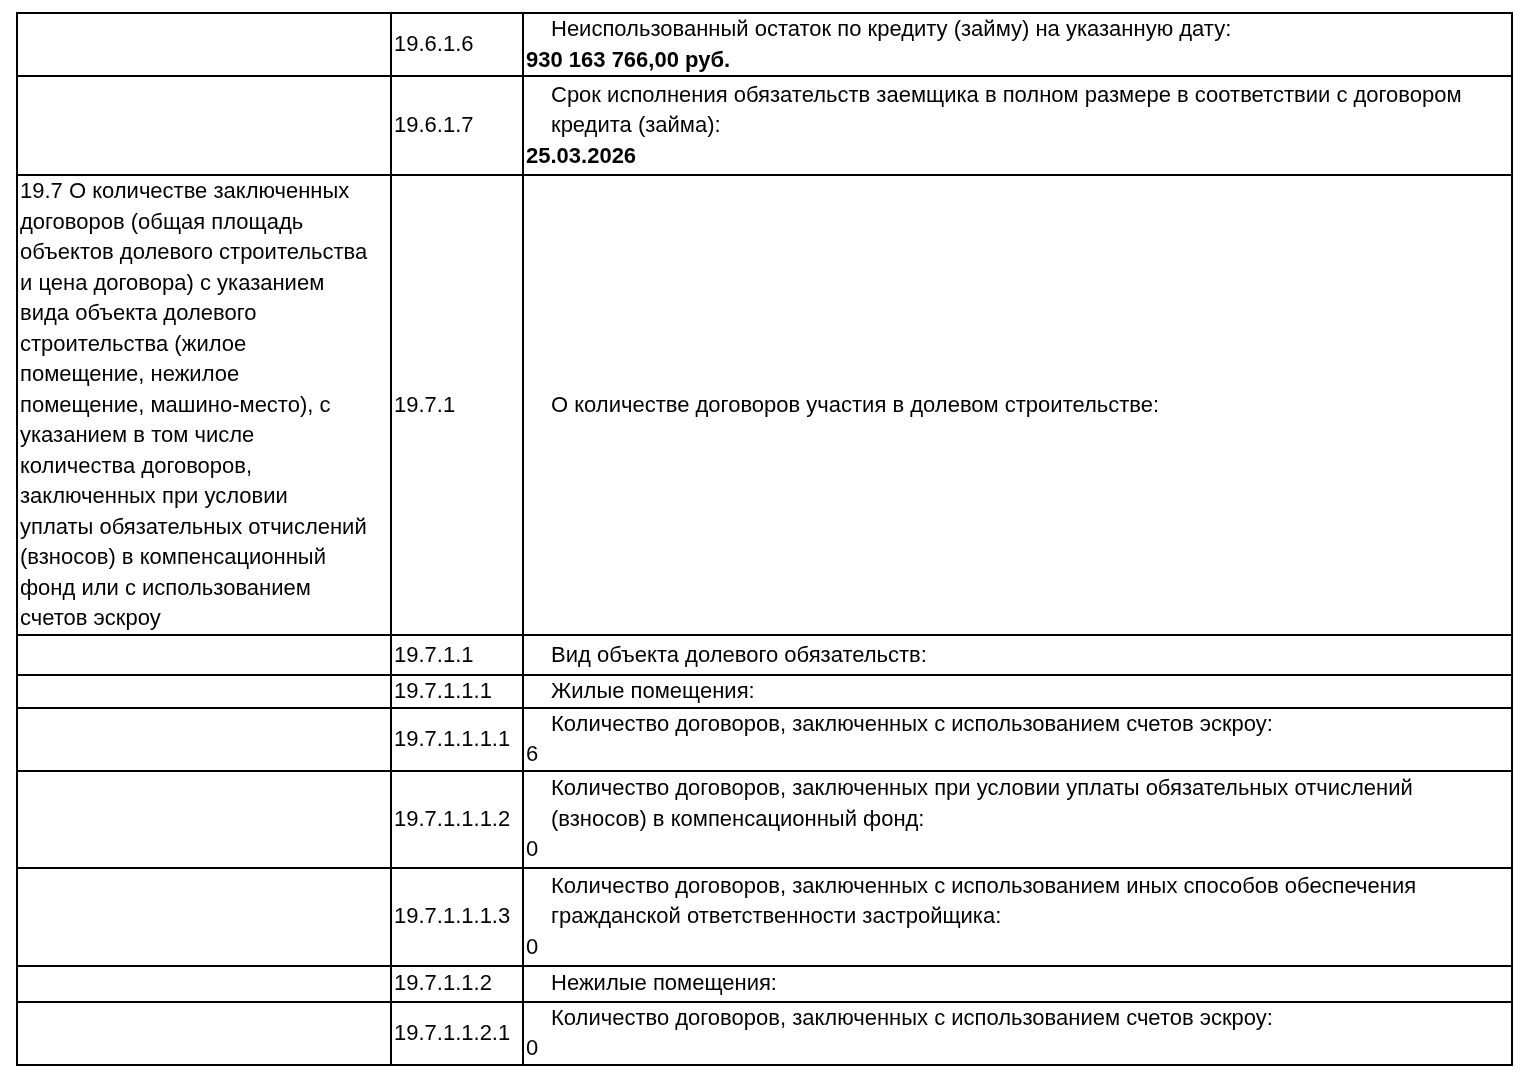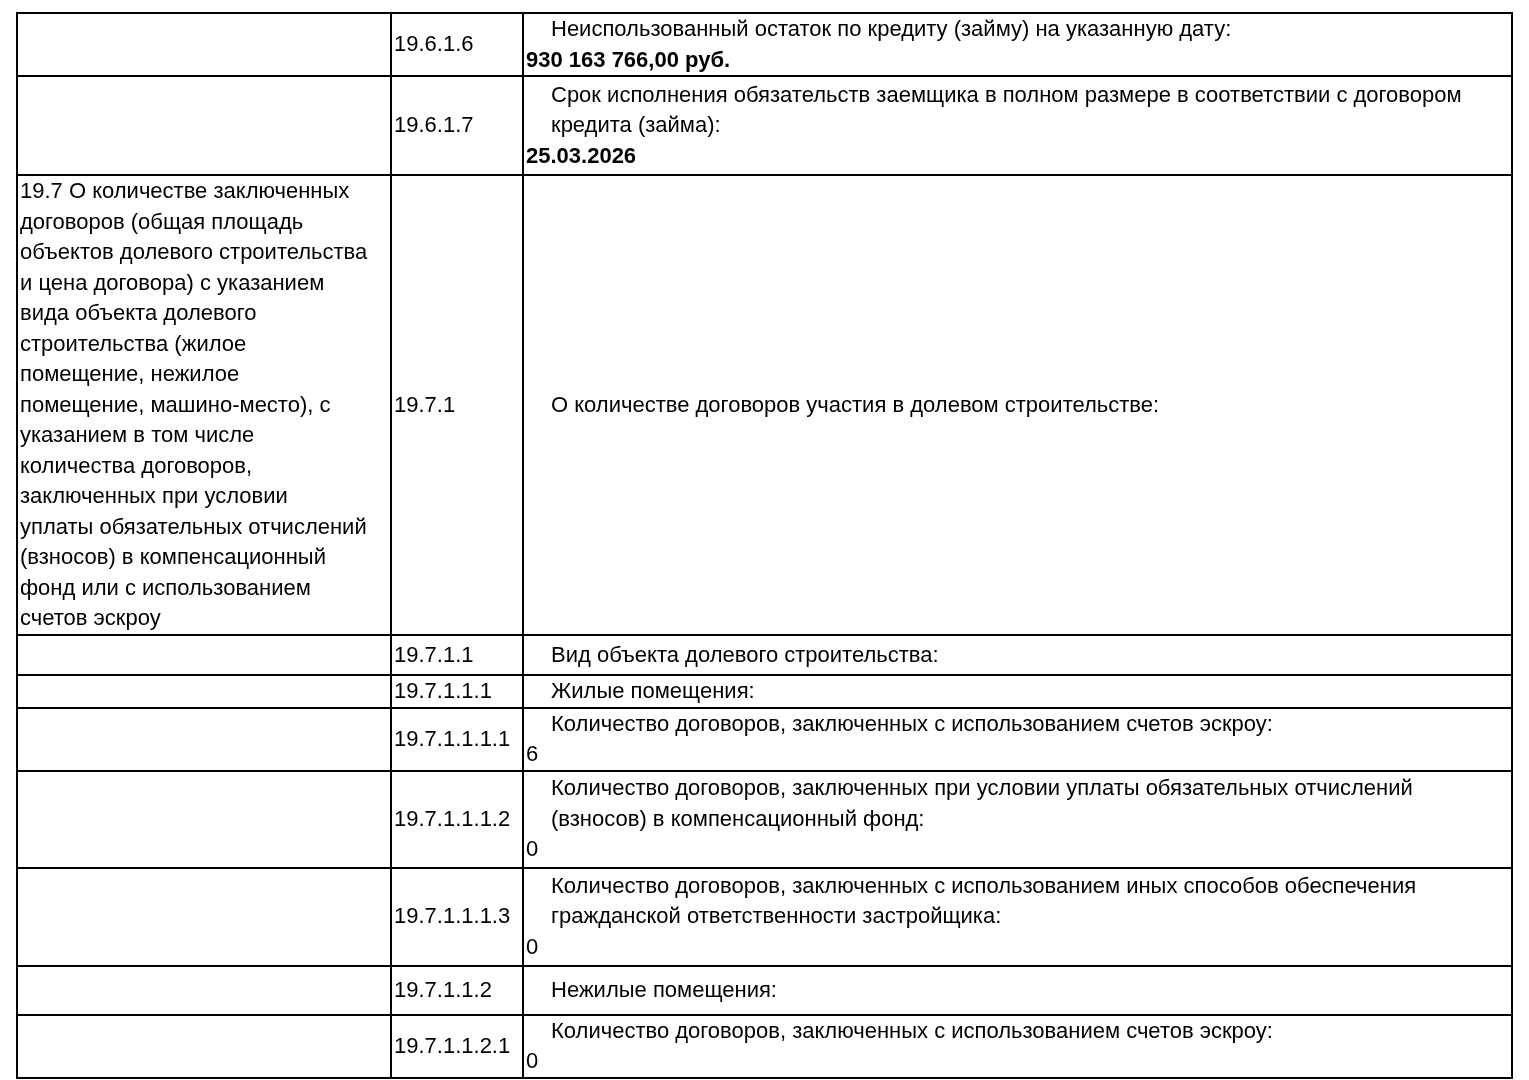--- a/index.html
+++ b/index.html
@@ -42,21 +42,21 @@
   .field-value { font-weight: normal; }
   .field-value.bold { font-weight: bold; }
   tr.r0 { height: 61px; border-radius: 30px; }
   tr.r1 { height: 99px; }
   tr.r2 { height: 460px; }
   tr.r3 { height: 40px; }
   tr.r4 { height: 32px; padding-left: 22px; }
   tr.r5 { height: 63px; padding-left: 34px; }
   tr.r6 { height: 97px; }
   tr.r7 { height: 98px; }
-  tr.r8 { height: 49px; }
+  tr.r8 { height: 36px; }
   tr.r9 { height: 50px; }
 </style>
 </head>
 <body>
 
 <table class="doc-table">
   <colgroup>
     <col style="width:374px">
     <col style="width:132px">
     <col style="width:989px">
@@ -97,21 +97,21 @@
 счетов эскроу</td>
       <td class="cell-num">19.7.1</td>
       <td class="cell-content">
         <div class="field-label">О количестве договоров участия в долевом строительстве:</div>
       </td>
     </tr>
     <tr class="r3">
       <td class="cell-left"></td>
       <td class="cell-num">19.7.1.1</td>
       <td class="cell-content">
-        <div class="field-label">Вид объекта долевого строительства:</div>
+        <div class="field-label">Вид объекта долевого обязательств:</div>
       </td>
     </tr>
     <tr class="r4">
       <td class="cell-left"></td>
       <td class="cell-num">19.7.1.1.1</td>
       <td class="cell-content">
         <div class="field-label">Жилые помещения:</div>
       </td>
     </tr>
     <tr class="r5">

